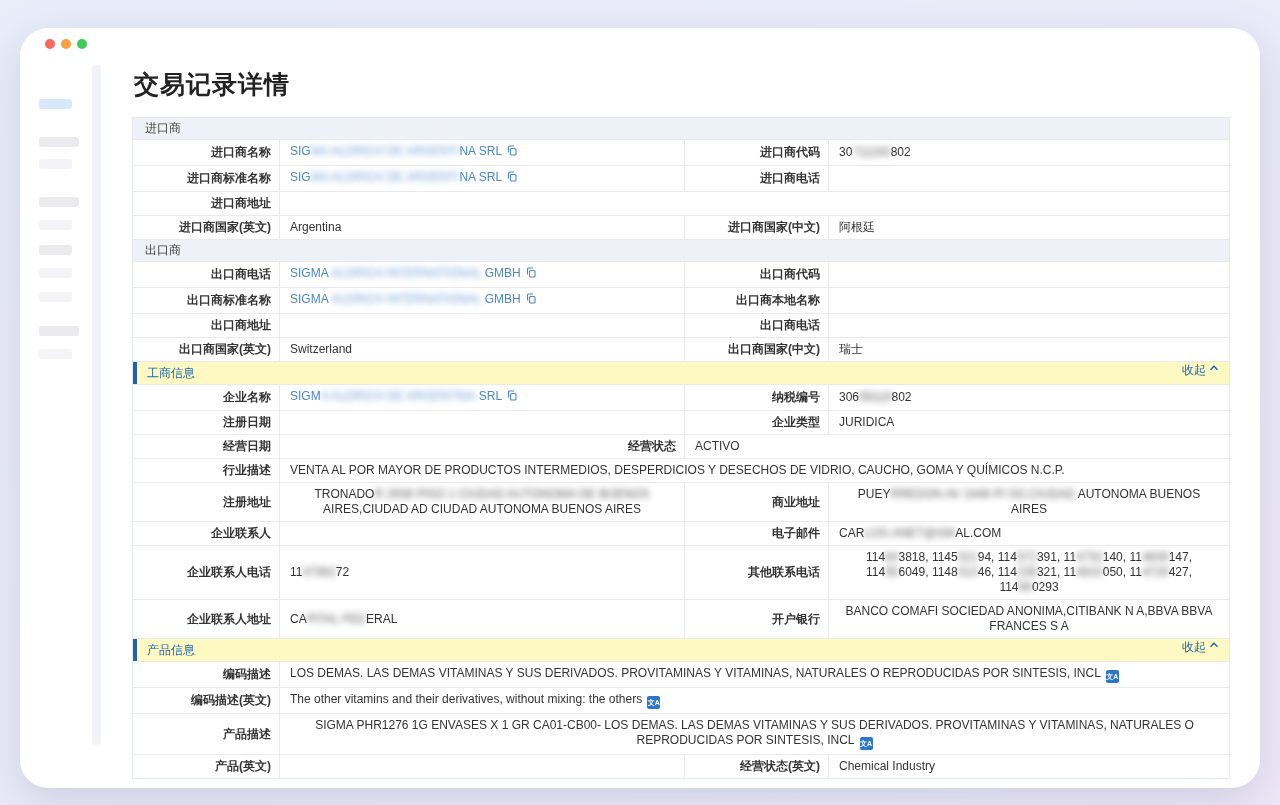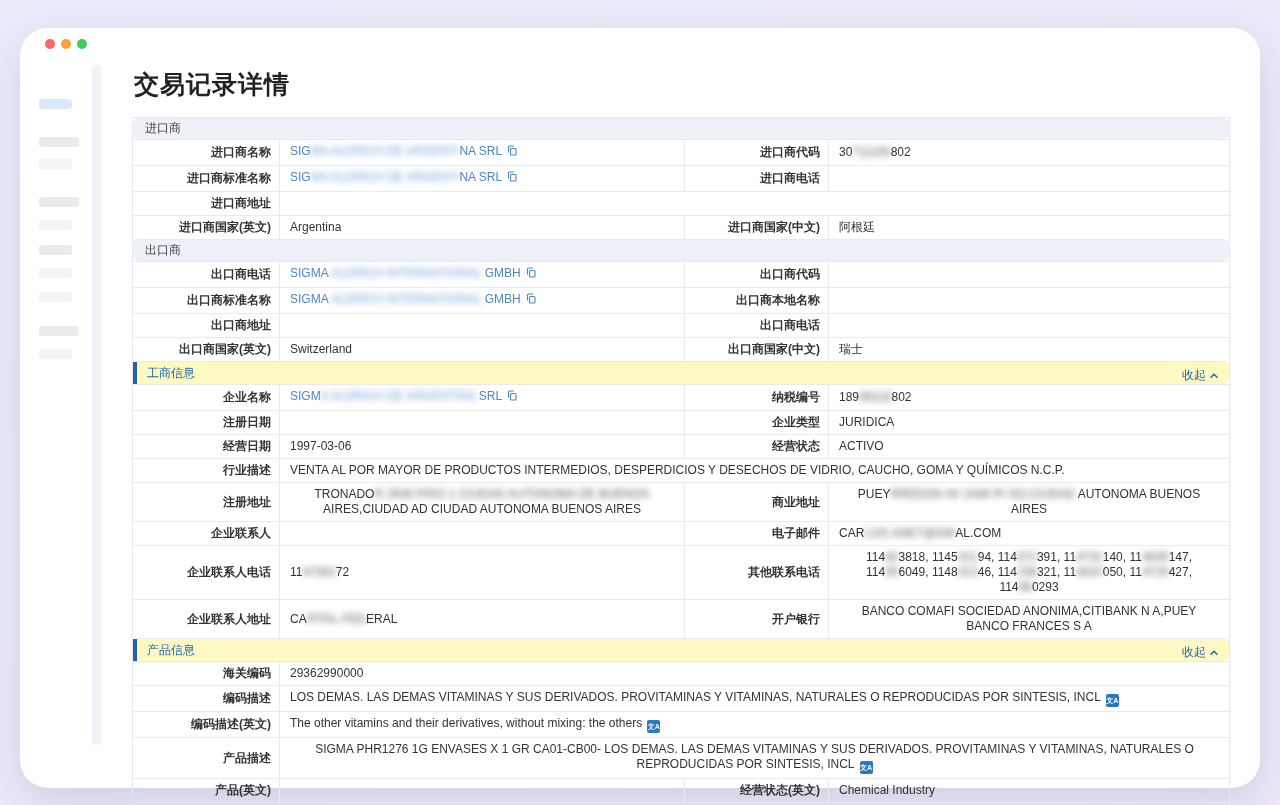--- a/index.html
+++ b/index.html
@@ -21,27 +21,27 @@
   .sbar{position:absolute;left:19px;height:10px;border-radius:3px;}
   .tone-blue{background:#d8e9fc;}
   .tone-dark{background:#ebebee;}
   .tone-light{background:#f4f4f6;}
   .side-divider{position:absolute;left:72px;top:37px;width:9px;height:680px;background:#f1f3f8;border-radius:4px;}
   
   .main{position:absolute;left:112px;top:40px;width:1100px;}
   h1.page-title{margin:0 2px 16px 2px;font-size:25px;font-weight:700;color:#222;letter-spacing:1px;}
   .tbl{width:1098px;border:1px solid #e4e8ef;box-sizing:border-box;font-size:12px;}
   .tbl > :first-child{border-top:none;}
-  .sec-header{border-top:1px solid #eaeaea;display:flex;align-items:stretch;border-radius:6px;}
+  .sec-header{border-top:1px solid #eaeaea;display:flex;align-items:stretch;}
   .sec-header.plain{background:#eef1f8;color:#404040;}
   .sec-header.plain .sec-title{padding:3px 12px;line-height:15px;}
   .sec-header.blue{background:#fef9c3;color:#1a66b0;height:22px;}
   .accent{width:4px;background:#1f63ad;flex:0 0 4px;}
   .sec-header.blue .sec-title{padding:0 0 0 10px;display:flex;align-items:center;font-size:12px;}
-  .collapse{margin-left:auto;display:flex;align-items:flex-end;gap:3px;padding:0 10px;color:#1a66b0;cursor:pointer;font-size:12px;}
+  .collapse{margin-left:auto;display:flex;align-items:flex-start;gap:3px;padding:0 10px;color:#1a66b0;cursor:pointer;font-size:12px;}
   .row{display:grid;grid-template-columns:146px 405px 144px 1fr;border-top:1px solid #eaeaea;min-height:23px;}
   .cell{display:flex;align-items:center;box-sizing:border-box;border-left:1px solid #eaeaea;line-height:15px;}
   .cell:first-child{border-left:none;}
   .cell.label{padding:4px 8px;font-weight:700;color:#333;}
   .cell.label .txt{margin-left:auto;text-align:right;}
   .cell.value{padding:4px 10px;color:#333;}
   .cell.value .txt{text-align:center;word-break:normal;}
   .cell.vspan{grid-column:2 / 5;}
   .link{color:#4a87cc;cursor:pointer;}
   .blur{filter:blur(3px);opacity:.8;}
@@ -216,44 +216,41 @@
           <div class="cell value">
             <span class="txt"><span class="link"><span>SIGM</span><span class="blur">A ALDRICH DE ARGENTINA </span><span>SRL</span><span class="copy-ic"><svg width="12" height="13" viewBox="0 0 24 24" fill="none" stroke="currentColor" stroke-width="2.2">
                     <rect x="9" y="8" width="11" height="13" rx="2"></rect>
                     <path d="M5 16V5a2 2 0 0 1 2-2h9"></path>
                   </svg></span></span></span>
           </div>
           <div class="cell label">
             <span class="txt">纳税编号</span>
           </div>
           <div class="cell value">
-            <span class="txt"><span>189</span><span class="blur">99119</span><span>802</span></span>
+            <span class="txt"><span>306</span><span class="blur">99119</span><span>802</span></span>
           </div>
         </div>
         <div class="row">
           <div class="cell label">
             <span class="txt">注册日期</span>
           </div>
           <div class="cell value">
             <span class="txt"></span>
           </div>
           <div class="cell label">
             <span class="txt">企业类型</span>
           </div>
           <div class="cell value">
             <span class="txt"><span>JURIDICA</span></span>
           </div>
         </div>
         <div class="row">
           <div class="cell label">
             <span class="txt">经营日期</span>
           </div>
-          <div class="cell value">
-            <span class="txt"><span>1997-03-06</span></span>
-          </div>
           <div class="cell label">
             <span class="txt">经营状态</span>
           </div>
           <div class="cell value">
             <span class="txt"><span>ACTIVO</span></span>
           </div>
         </div>
         <div class="row">
           <div class="cell label">
             <span class="txt">行业描述</span>
@@ -308,43 +305,35 @@
           <div class="cell label">
             <span class="txt">企业联系人地址</span>
           </div>
           <div class="cell value">
             <span class="txt"><span>CA</span><span class="blur">PITAL FED</span><span>ERAL</span></span>
           </div>
           <div class="cell label">
             <span class="txt">开户银行</span>
           </div>
           <div class="cell value">
-            <span class="txt"><span>BANCO COMAFI SOCIEDAD ANONIMA,CITIBANK N A,PUEY BANCO FRANCES S A</span></span>
+            <span class="txt"><span>BANCO COMAFI SOCIEDAD ANONIMA,CITIBANK N A,BBVA BBVA FRANCES S A</span></span>
           </div>
         </div>
         <div class="sec-header blue">
           <span class="accent"></span>
           <span class="sec-title">产品信息</span>
           <span class="collapse">
             <span>收起</span>
             <span><svg width="10" height="10" viewBox="0 0 10 10">
                 <polyline points="1.5,6.8 5,3.2 8.5,6.8" fill="none" stroke="currentColor" stroke-width="1.4"></polyline>
               </svg></span>
           </span>
         </div>
         <div class="row">
           <div class="cell label">
-            <span class="txt">海关编码</span>
-          </div>
-          <div class="cell value vspan">
-            <span class="txt"><span>29362990000</span></span>
-          </div>
-        </div>
-        <div class="row">
-          <div class="cell label">
             <span class="txt">编码描述</span>
           </div>
           <div class="cell value vspan">
             <span class="txt"><span>LOS DEMAS. LAS DEMAS VITAMINAS Y SUS DERIVADOS. PROVITAMINAS Y VITAMINAS, NATURALES O REPRODUCIDAS POR SINTESIS, INCL</span><span class="trans-ic">文A</span></span>
           </div>
         </div>
         <div class="row">
           <div class="cell label">
             <span class="txt">编码描述(英文)</span>
           </div>

